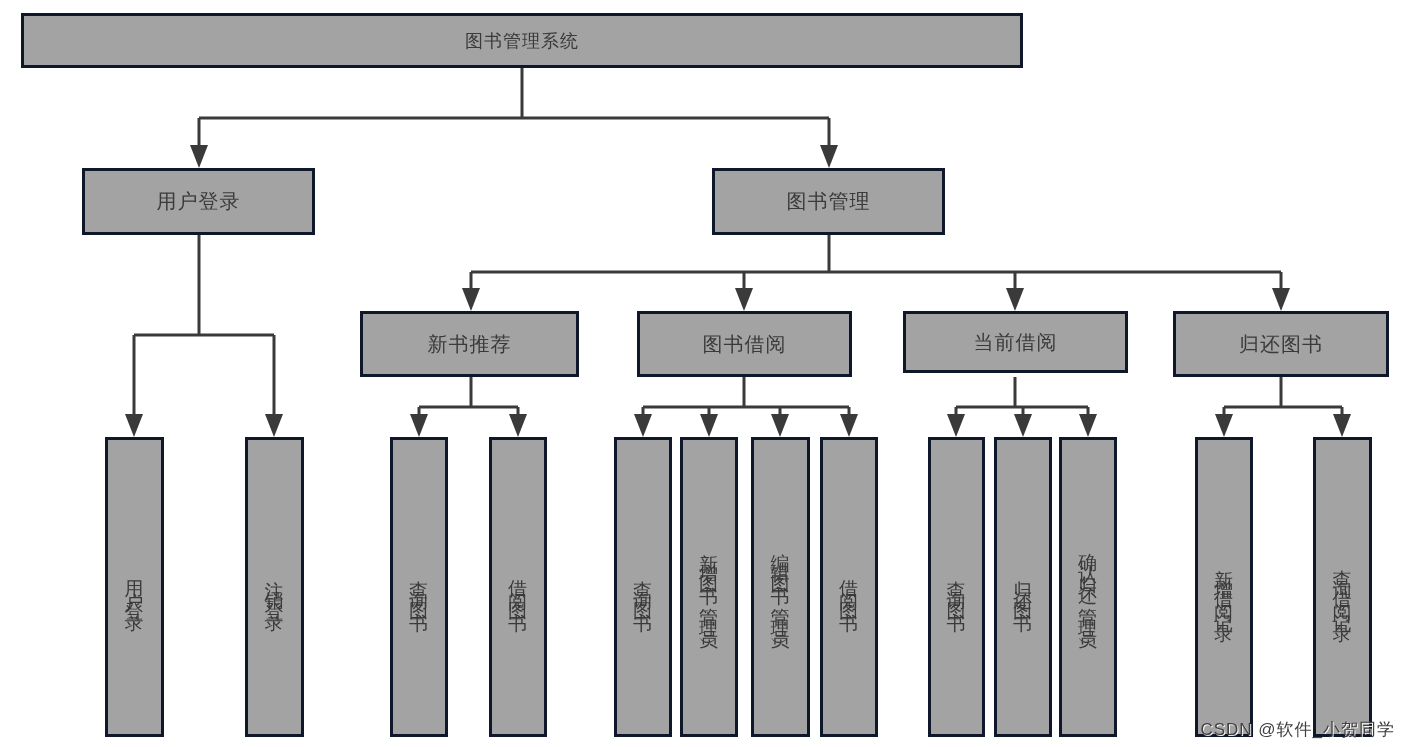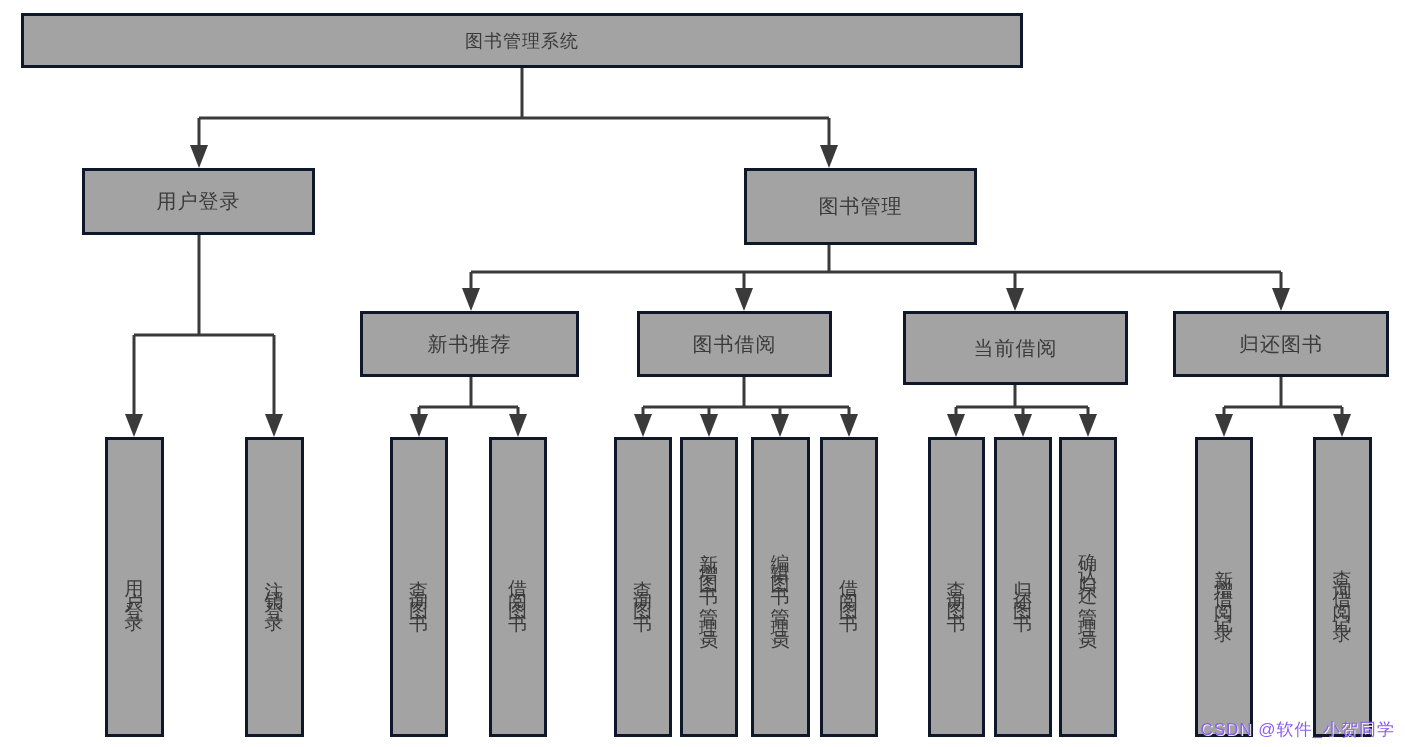--- a/index.html
+++ b/index.html
@@ -42,21 +42,21 @@
     line-height: 1;
     color: #3a3a3a;
     white-space: nowrap;
   }
   #watermark {
     position: absolute;
     right: 10px;
     bottom: 6px;
     font-size: 17px;
     letter-spacing: 1px;
-    color: #8b5cf6;
+    color: #404040;
     text-shadow: 1px 1px 0 rgba(255,255,255,0.9);
     z-index: 3;
     white-space: nowrap;
   }
 </style>
 </head>
 <body>
 
 <div id="canvas">
 
@@ -103,31 +103,31 @@
     </g>
   </svg>
 
   <div class="box" style="left:21px;top:13px;width:1002px;height:55px">
     <span class="hlabel rootlabel">图书管理系统</span>
   </div>
 
   <div class="box" style="left:82px;top:168px;width:233px;height:67px">
     <span class="hlabel">用户登录</span>
   </div>
-  <div class="box" style="left:744px;top:168px;width:233px;height:77px">
+  <div class="box" style="left:712px;top:168px;width:233px;height:67px">
     <span class="hlabel">图书管理</span>
   </div>
 
   <div class="box" style="left:360px;top:311px;width:219px;height:66px">
     <span class="hlabel">新书推荐</span>
   </div>
-  <div class="box" style="left:637px;top:311px;width:195px;height:66px">
+  <div class="box" style="left:637px;top:311px;width:215px;height:66px">
     <span class="hlabel">图书借阅</span>
   </div>
-  <div class="box" style="left:903px;top:311px;width:225px;height:74px">
+  <div class="box" style="left:903px;top:311px;width:225px;height:62px">
     <span class="hlabel">当前借阅</span>
   </div>
   <div class="box" style="left:1173px;top:311px;width:216px;height:66px">
     <span class="hlabel">归还图书</span>
   </div>
 
   <div class="box" style="left:105px;top:437px;width:59px;height:300px">
     <span class="vlabel">用户登录</span>
   </div>
   <div class="box" style="left:245px;top:437px;width:59px;height:300px">

